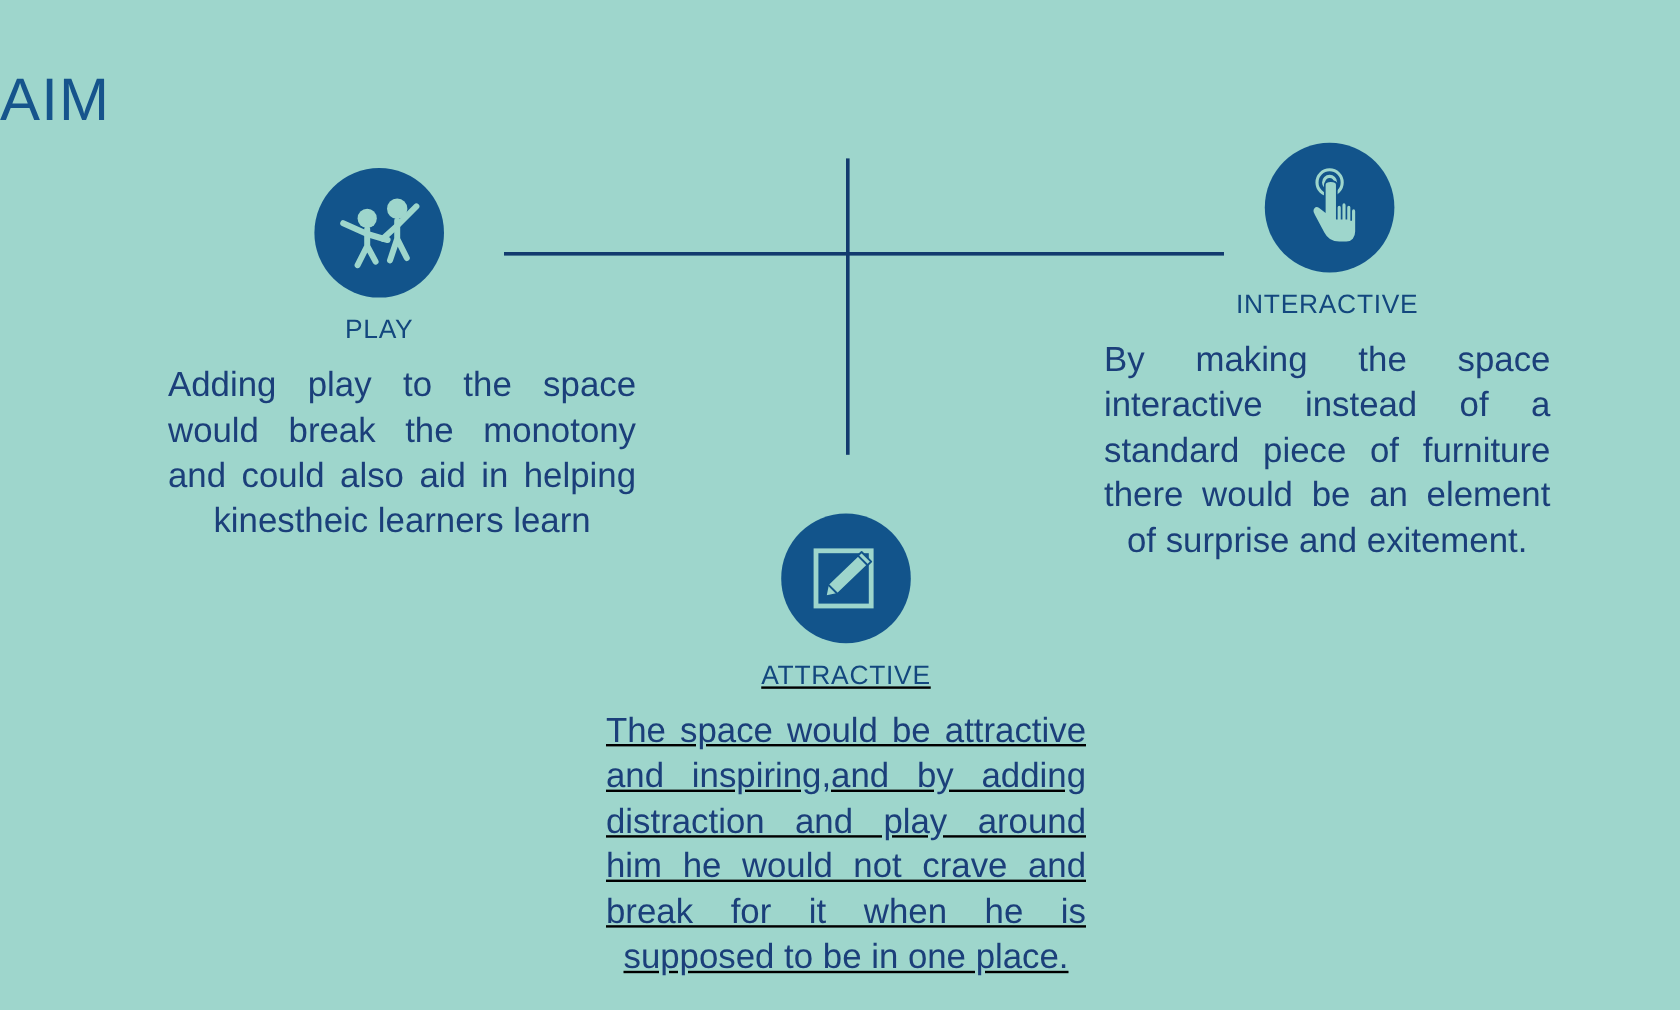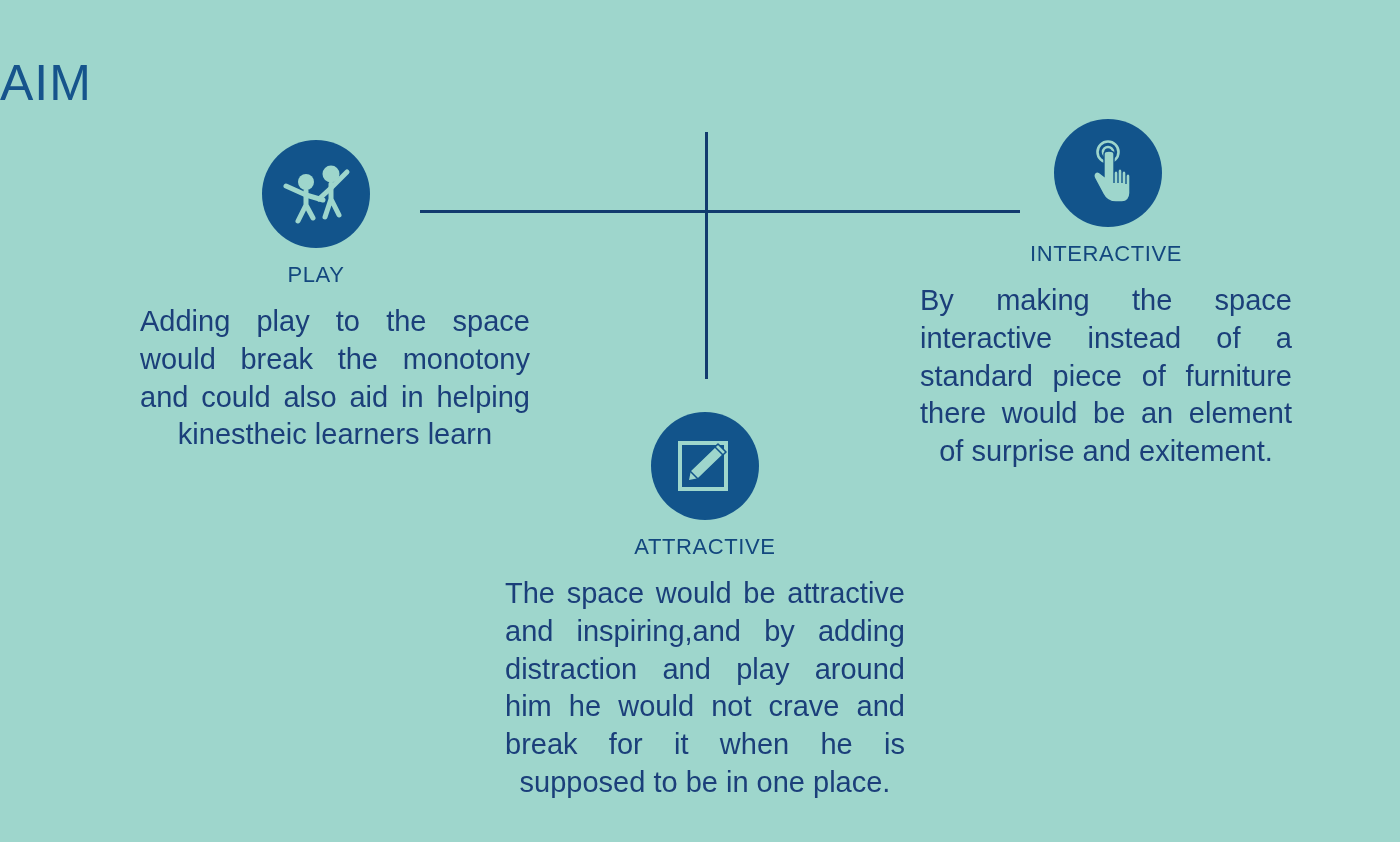--- a/index.html
+++ b/index.html
@@ -86,21 +86,21 @@
   
   #node-play    { left: 140px;  top: 140px;  width: 390px; }
   #node-play .circle { margin-left: 122px; }
   #node-play .node-label { margin-left: 0; width: 352px; }
 
   #node-interactive { left: 920px; top: 119px; width: 372px; }
   #node-interactive .circle { margin-left: 134px; }
   #node-interactive .node-label { width: 372px; }
   #node-interactive .node-body { }
 
-  #node-attractive { left: 505px; top: 412px; width: 400px; }
+  #node-attractive { left: 505px; top: 428px; width: 400px; text-decoration: underline; }
   #node-attractive .circle { margin-left: 146px; }
   #node-attractive .node-label { width: 400px; }
 
   svg.icon { display: block; }
 </style>
 </head>
 <body>
 
 <div class="canvas">
 

